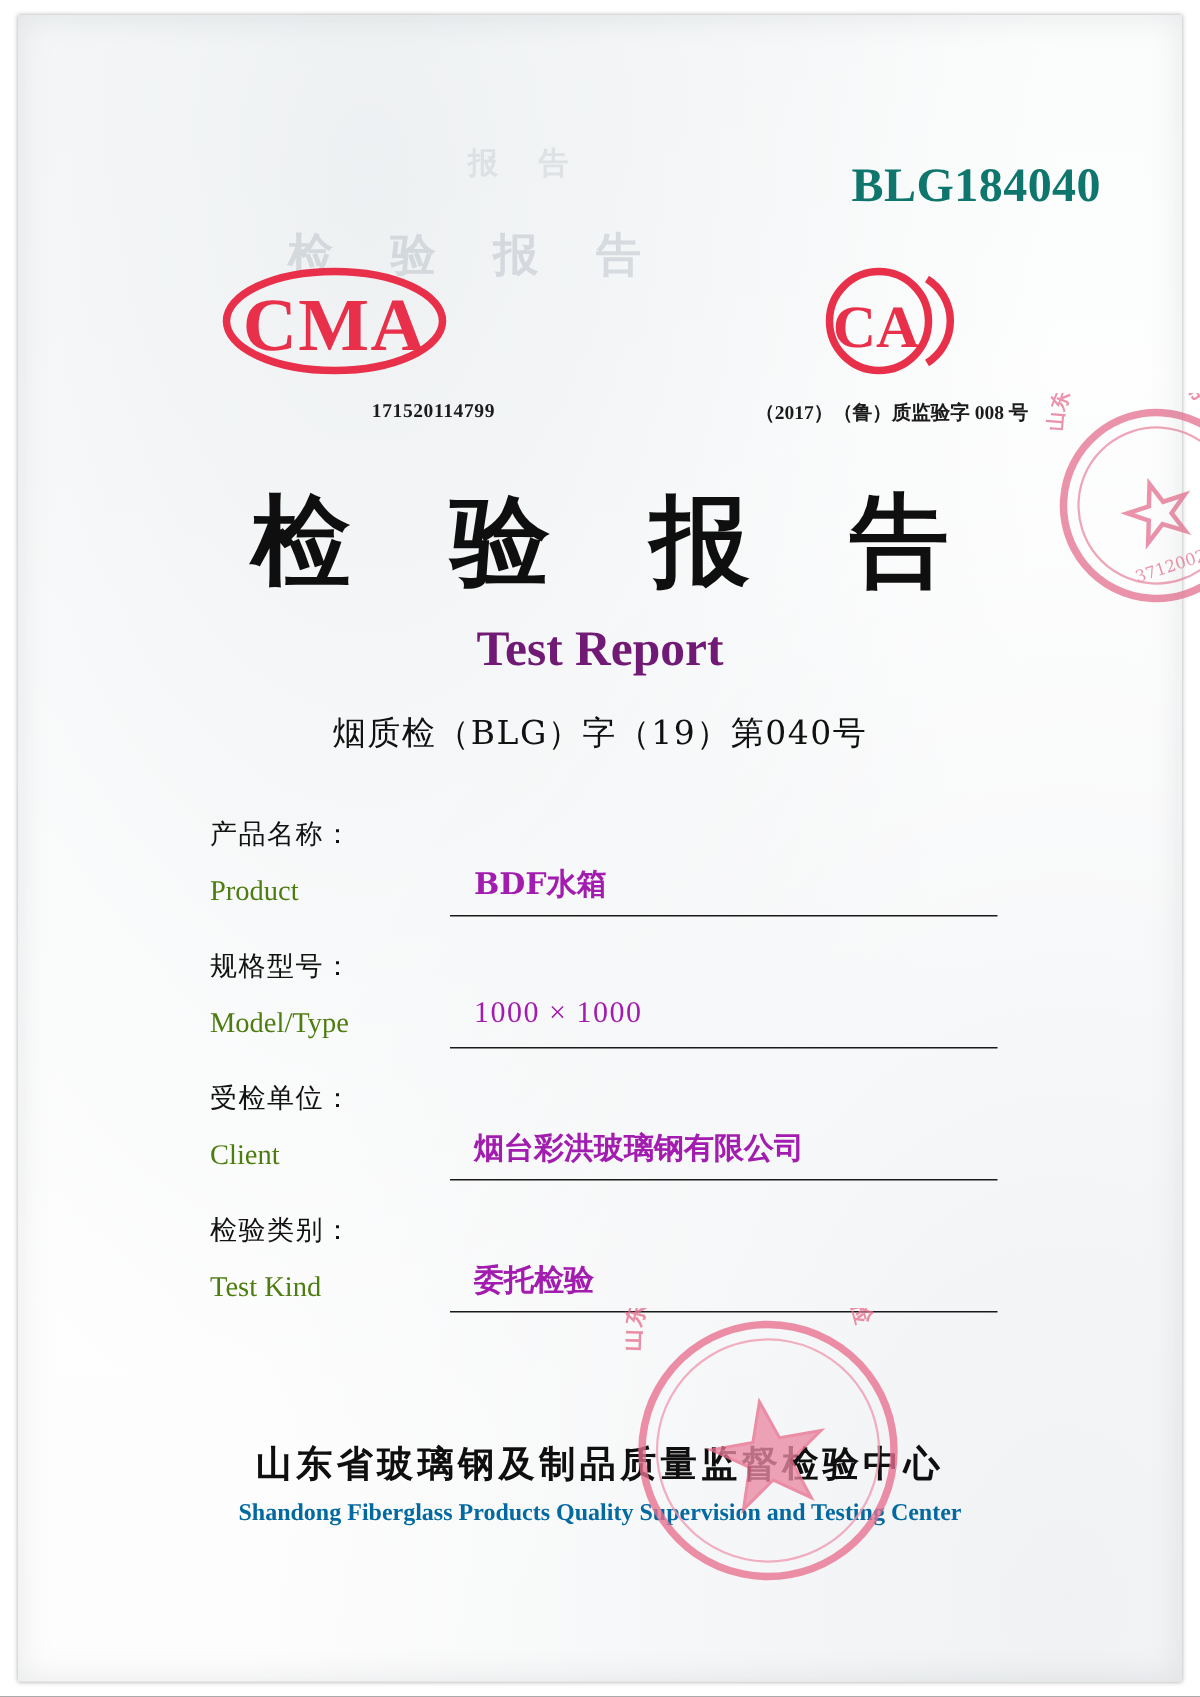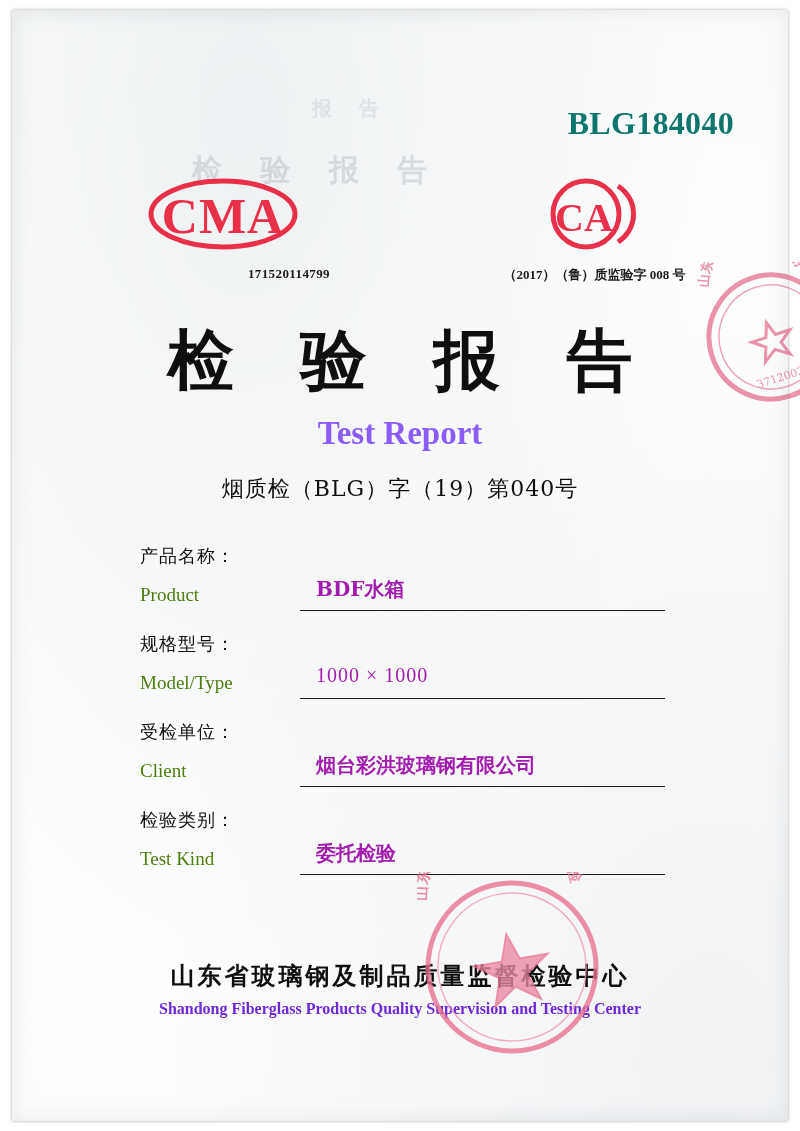--- a/index.html
+++ b/index.html
@@ -108,21 +108,21 @@
     font-family: "DejaVu Serif", serif;
   }
   .title-en {
     position: absolute;
     left: 0;
     right: 0;
     top: 405px;
     text-align: center;
     font-size: 33px;
     font-weight: bold;
-    color: #8b5cf6;
+    color: #701a75;
     font-family: "Liberation Serif", serif;
   }
   .title-no {
     position: absolute;
     left: 0;
     right: 0;
     top: 464px;
     text-align: center;
     font-size: 22px;
     color: #111111;
@@ -196,21 +196,21 @@
     font-family: "DejaVu Serif", serif;
   }
   .footer-en {
     position: absolute;
     left: 0;
     right: 0;
     top: 990px;
     text-align: center;
     font-size: 16px;
     font-weight: bold;
-    color: #6d28d9;
+    color: #0369a1;
     font-family: "Liberation Serif", serif;
   }
 
   
   .stamp {
     position: absolute;
     pointer-events: none;
   }
   .stamp-main {
     left: 405px;

